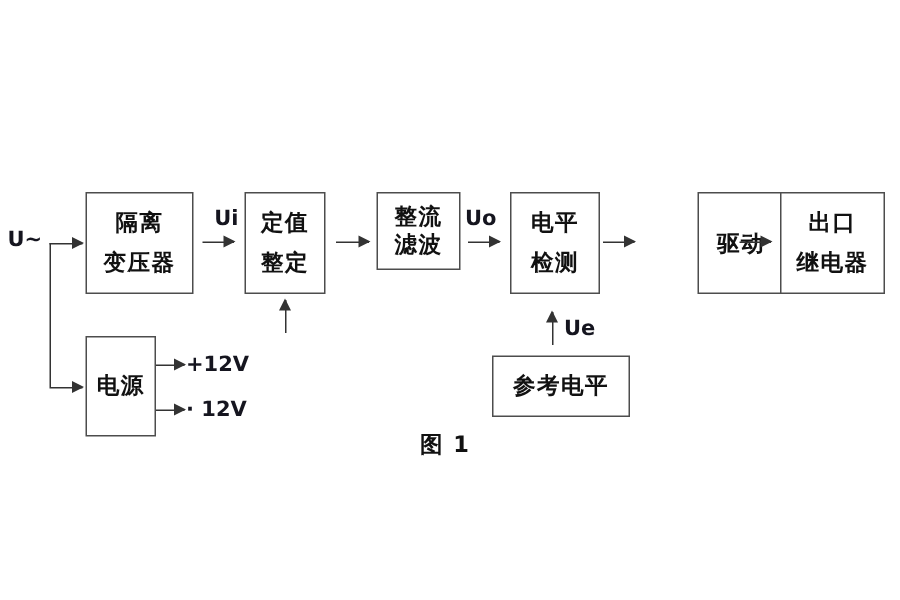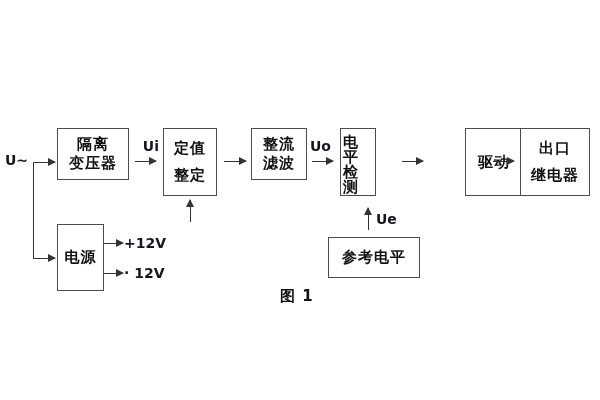--- a/index.html
+++ b/index.html
@@ -86,21 +86,21 @@
 <body>
 
 <div id="diagram">
 
   <span class="lbl" style="left:5px; top:153px;">U~</span>
 
   <div class="v-line" style="left:33px; top:162px; height:96px;"></div>
   <div class="h-arrow" style="left:33px; top:162px; width:22px;"></div>
   <div class="h-arrow" style="left:33px; top:258px; width:22px;"></div>
 
-  <div class="box" style="left:57px; top:128px; width:72px; height:52px;">
+  <div class="box" style="left:57px; top:128px; width:72px; height:68px;">
     <span>隔离</span>
     <span>变压器</span>
   </div>
 
   <span class="lbl" style="left:133px; top:139px; width:26px; text-align:right;">Ui</span>
   <div class="h-arrow" style="left:135px; top:161px; width:21px;"></div>
 
   <div class="box" style="left:163px; top:128px; width:54px; height:68px;">
     <span>定值</span>
     <span>整定</span>
@@ -109,21 +109,21 @@
   <div class="h-arrow" style="left:224px; top:161px; width:22px;"></div>
 
   <div class="box" style="left:251px; top:128px; width:56px; height:52px;">
     <span>整流</span>
     <span>滤波</span>
   </div>
 
   <span class="lbl" style="left:310px; top:139px; width:26px; text-align:left;">Uo</span>
   <div class="h-arrow" style="left:312px; top:161px; width:21px;"></div>
 
-  <div class="box" style="left:340px; top:128px; width:36px; height:68px;">
+  <div class="box" style="left:340px; top:128px; width:60px; height:68px;">
     <span>电平</span>
     <span>检测</span>
   </div>
 
   <div class="h-arrow" style="left:402px; top:161px; width:21px;"></div>
 
   <div class="box single" style="left:428px; top:128px; width:58px; height:68px;margin-left:37px;">
     <span>驱动</span>
   </div>
 

